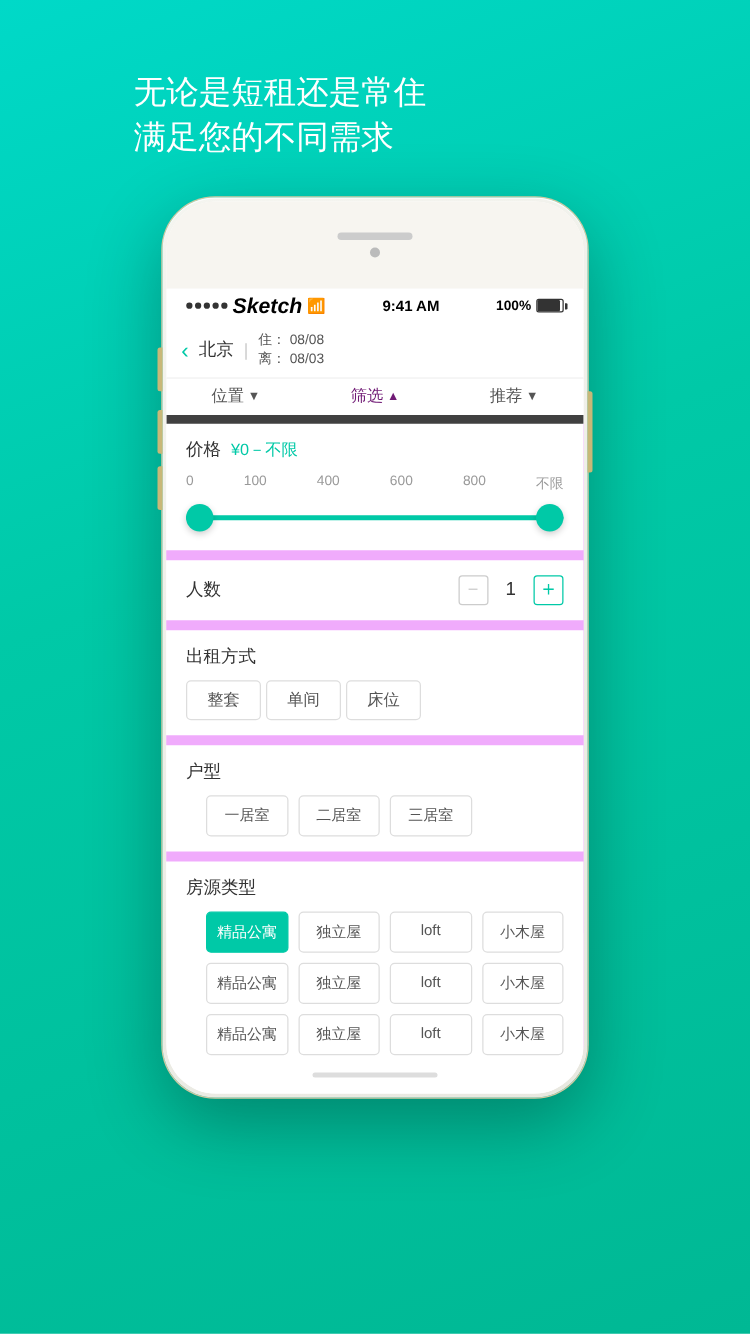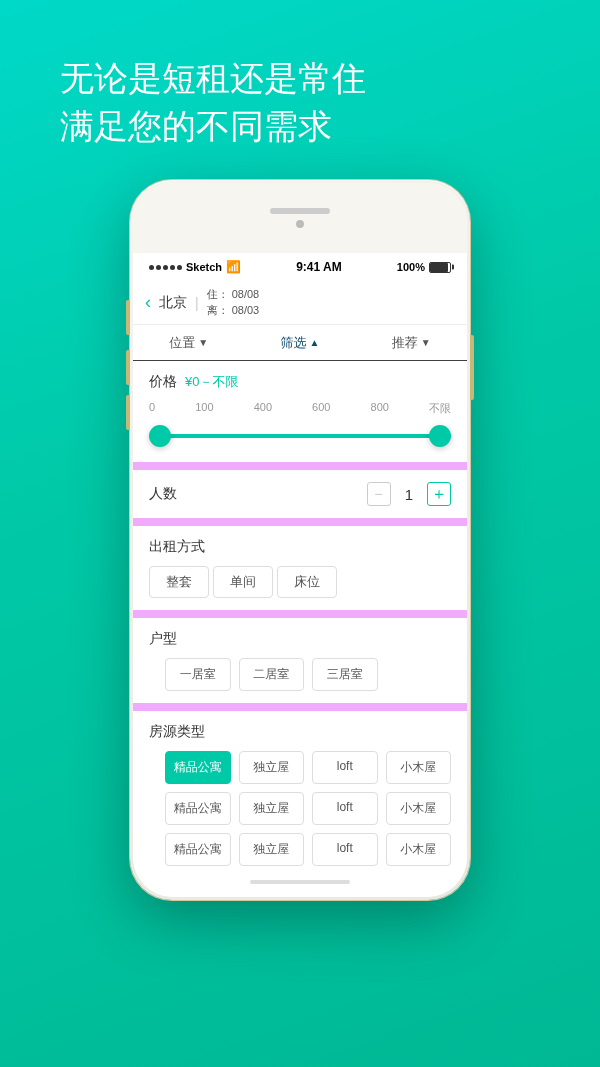--- a/index.html
+++ b/index.html
@@ -15,23 +15,24 @@
     }
 
     .hero-text {
       margin-top: 55px;
       text-align: left;
       width: 100%;
       padding-left: 60px;
       color: white;
     }
     .hero-text h1 {
-      font-size: 34px;
+      font-size: 26px;
       font-weight: 500;
       line-height: 1.4;
+      margin-left: 47px;
     }
 
     .phone-wrapper {
       margin-top: 30px;
       width: 340px;
       position: relative;
     }
 
     
     .phone-shell {
@@ -126,21 +127,21 @@
       justify-content: space-between;
       padding: 0 16px;
       flex-shrink: 0;
       font-size: 11px;
       font-weight: 600;
     }
     .status-left { display: flex; align-items: center; gap: 4px; }
     .status-dots { display: flex; gap: 2px; }
     .status-dot { width: 5px; height: 5px; background: #333; border-radius: 50%; }
     .status-wifi { font-size: 12px; }
-    .status-carrier { font-size: 11px; }
+    .status-carrier { font-size: 17px; font-style: italic; }
     .status-time { font-size: 12px; font-weight: 600; }
     .status-right { display: flex; align-items: center; gap: 4px; font-size: 11px; }
     .battery-icon {
       width: 22px; height: 11px; border: 1.5px solid #333; border-radius: 2px;
       position: relative; display: flex; align-items: center;
     }
     .battery-icon::after {
       content: ''; position: absolute; right: -4px; top: 50%; transform: translateY(-50%);
       width: 2px; height: 5px; background: #333; border-radius: 0 1px 1px 0;
     }
@@ -190,31 +191,31 @@
       line-height: 1.4;
     }
 
     
     .filter-tabs {
       height: 36px;
       background: white;
       display: flex;
       align-items: center;
       justify-content: space-around;
-      border-bottom: 1px solid #404040;
+      border-bottom: 7px solid #404040;
       flex-shrink: 0;
     }
     .filter-tab {
       font-size: 13px;
       color: #555;
       display: flex;
       align-items: center;
       gap: 3px;
     }
-    .filter-tab.active { color: #0c4a6e; }
+    .filter-tab.active { color: #701a75; }
     .tab-arrow { font-size: 10px; }
 
     
     .filter-content {
       flex: 1;
       overflow-y: auto;
       background: #f0abfc;
     }
     .filter-content::-webkit-scrollbar { display: none; }
 

